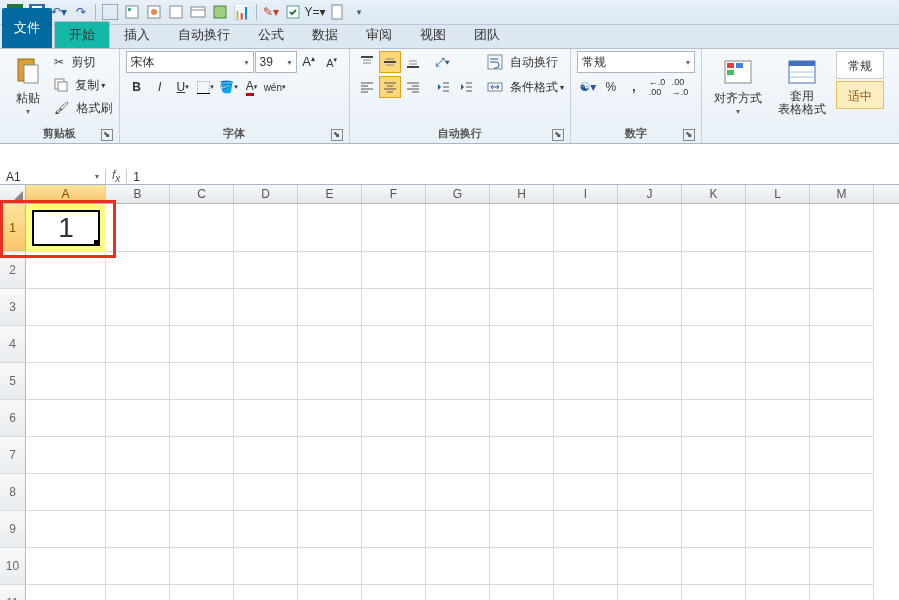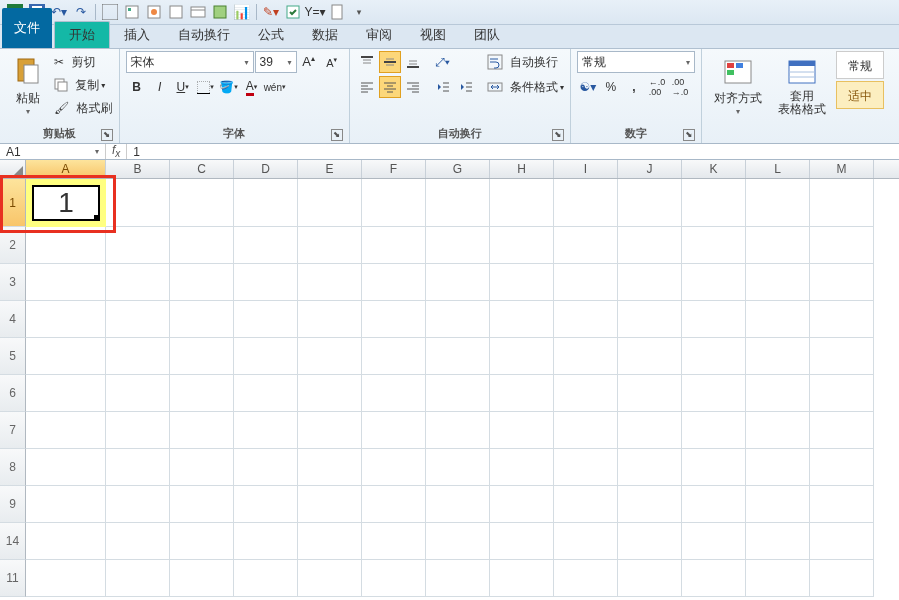--- a/index.html
+++ b/index.html
@@ -29,21 +29,21 @@
 .big-btn .lbl { font-size: 12px; margin-top: 2px; }
 .small-row { display: flex; align-items: center; gap: 2px; height: 22px; cursor: pointer; }
 .vstack { display: flex; flex-direction: column; gap: 1px; }
 .combo { border: 1px solid #a8b8c8; background: #fff; height: 22px; display: flex; align-items: center; padding: 0 4px; font-size: 12px; }
 .combo .dd { margin-left: auto; font-size: 8px; color: #666; }
 .btn16 { width: 22px; height: 22px; display: flex; align-items: center; justify-content: center; cursor: pointer; border: 1px solid transparent; }
 .btn16.sel { border-color: #e0a020; background: #fcd77a; }
 .hstack { display: flex; gap: 1px; }
 
 
-.fbar { height: 16px; display: flex; border-bottom: 1px solid #a8b8c8; background: #fff; }
+.fbar { height: 16px; display: flex; border-bottom: 1px solid #a8b8c8; background: #fff; margin-top: 25px; }
 .name-box { width: 106px; border-right: 1px solid #ccc; display: flex; align-items: center; padding: 0 6px; font-size: 12px; }
 .name-box .dd { margin-left: auto; font-size: 8px; color: #666; }
 .fx-btns { display: flex; align-items: center; padding: 0 6px; gap: 4px; border-right: 1px solid #ccc; }
 .fx-input { flex: 1; display: flex; align-items: center; padding: 0 6px; font-size: 12px; }
 
 
 .grid-wrap { position: relative; }
 .col-headers { display: flex; height: 19px; background: linear-gradient(#f8f9fa, #e4e8ec); border-bottom: 1px solid #b0b8c0; }
 .corner { width: 26px; border-right: 1px solid #b0b8c0; background: linear-gradient(#f8f9fa, #e4e8ec); position: relative; }
 .corner::after { content: ""; position: absolute; right: 2px; bottom: 2px; border: 5px solid transparent; border-right-color: #888; border-bottom-color: #888; }
@@ -566,21 +566,21 @@
         <div class="cell"></div>
         <div class="cell"></div>
         <div class="cell"></div>
         <div class="cell"></div>
         <div class="cell"></div>
         <div class="cell"></div>
         <div class="cell"></div>
         <div class="cell"></div>
       </div>
       <div class="row">
-        <div class="rh">14</div>
+        <div class="rh">10</div>
         <div class="cell A"></div>
         <div class="cell"></div>
         <div class="cell"></div>
         <div class="cell"></div>
         <div class="cell"></div>
         <div class="cell"></div>
         <div class="cell"></div>
         <div class="cell"></div>
         <div class="cell"></div>
         <div class="cell"></div>

